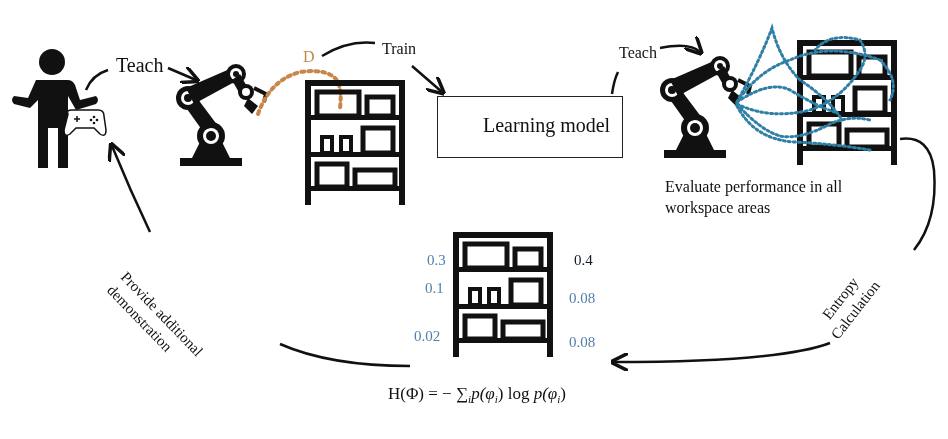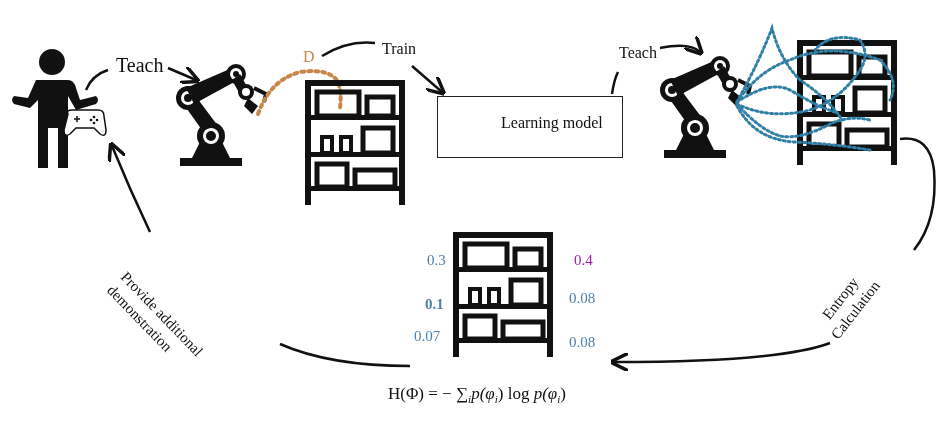--- a/index.html
+++ b/index.html
@@ -3,21 +3,21 @@
 <meta charset="utf-8">
 <style>
   html, body { margin: 0; padding: 0; background: #ffffff; }
   body { width: 948px; height: 439px; position: relative; overflow: hidden;
          font-family: "Liberation Serif", "DejaVu Serif", serif; color: #111; }
   svg.canvas { position: absolute; left: 0; top: 0; }
   .lbl { position: absolute; font-family: "Liberation Serif", "DejaVu Serif", serif; color: #111; white-space: nowrap; }
   .num { position: absolute; font-family: "Liberation Serif", "DejaVu Serif", serif; font-size: 15px; white-space: nowrap; }
   .model-box { position: absolute; left: 437px; top: 96px; width: 186px; height: 62px;
                border: 1.5px solid #222; background: #fff; box-sizing: border-box; }
-  .model-text { position: absolute; left: 501px; top: 114px; font-size: 16px; }
+  .model-text { position: absolute; left: 483px; top: 114px; font-size: 20px; }
   .eval-text { position: absolute; left: 665px; top: 176px; font-size: 16px; line-height: 21px; white-space: normal; width: 230px; }
   .rot-left { position: absolute; left: 130px; top: 268px; font-size: 15px; line-height: 19px;
               transform: rotate(46deg); transform-origin: left top; text-align: left; }
   .rot-right { position: absolute; left: 812px; top: 320px; font-size: 15px; line-height: 19px;
                transform: rotate(-52deg); transform-origin: left top; text-align: center; }
   .formula { position: absolute; left: 388px; top: 384px; font-size: 17px; }
   .formula i { font-style: italic; }
   .formula sub { font-size: 11px; }
 </style>
 </head>
@@ -137,35 +137,36 @@
 
 <div class="lbl" style="left:116px;top:54px;font-size:20px;">Teach</div>
 <div class="lbl" style="left:303px;top:48px;font-size:16px;color:#c8864a;">D</div>
 <div class="lbl" style="left:382px;top:40px;font-size:16px;">Train</div>
 <div class="lbl" style="left:619px;top:44px;font-size:16px;">Teach</div>
 
 <div class="model-box"></div>
 <div class="lbl model-text">Learning model</div>
 
 <div class="lbl eval-text">
-  <br>
+  <span>Evaluate performance in all</span><br>
+  <span>workspace areas</span>
 </div>
 
 <div class="lbl rot-left">
   <span>Provide additional</span><br>
   <span>demonstration</span>
 </div>
 
 <div class="lbl rot-right">
   <span>Entropy</span><br>
   <span>Calculation</span>
 </div>
 
 <div class="num" style="left:427px;top:252px;color:#4f7fab;text-align:center;">0.3</div>
-<div class="num" style="left:425px;top:296px;color:#4f7fab;font-weight:bold;">0.1</div>
-<div class="num" style="left:414px;top:328px;color:#4f7fab;">0.07</div>
-<div class="num" style="left:574px;top:252px;color:#a21caf;">0.4</div>
+<div class="num" style="left:425px;top:280px;color:#4f7fab;">0.1</div>
+<div class="num" style="left:414px;top:328px;color:#4f7fab;">0.02</div>
+<div class="num" style="left:574px;top:252px;color:#0f172a;">0.4</div>
 <div class="num" style="left:569px;top:290px;color:#4f7fab;">0.08</div>
 <div class="num" style="left:569px;top:334px;color:#4f7fab;">0.08</div>
 
 <div class="lbl formula">
   <span>H(Φ)</span><span> = − </span><span>∑</span><sub><i>i</i></sub><i>p</i><i>(φ</i><sub><i>i</i></sub><span>)</span><span> log </span><i>p</i><i>(φ</i><sub><i>i</i></sub><span>)</span>
 </div>
 
 </body></html>

